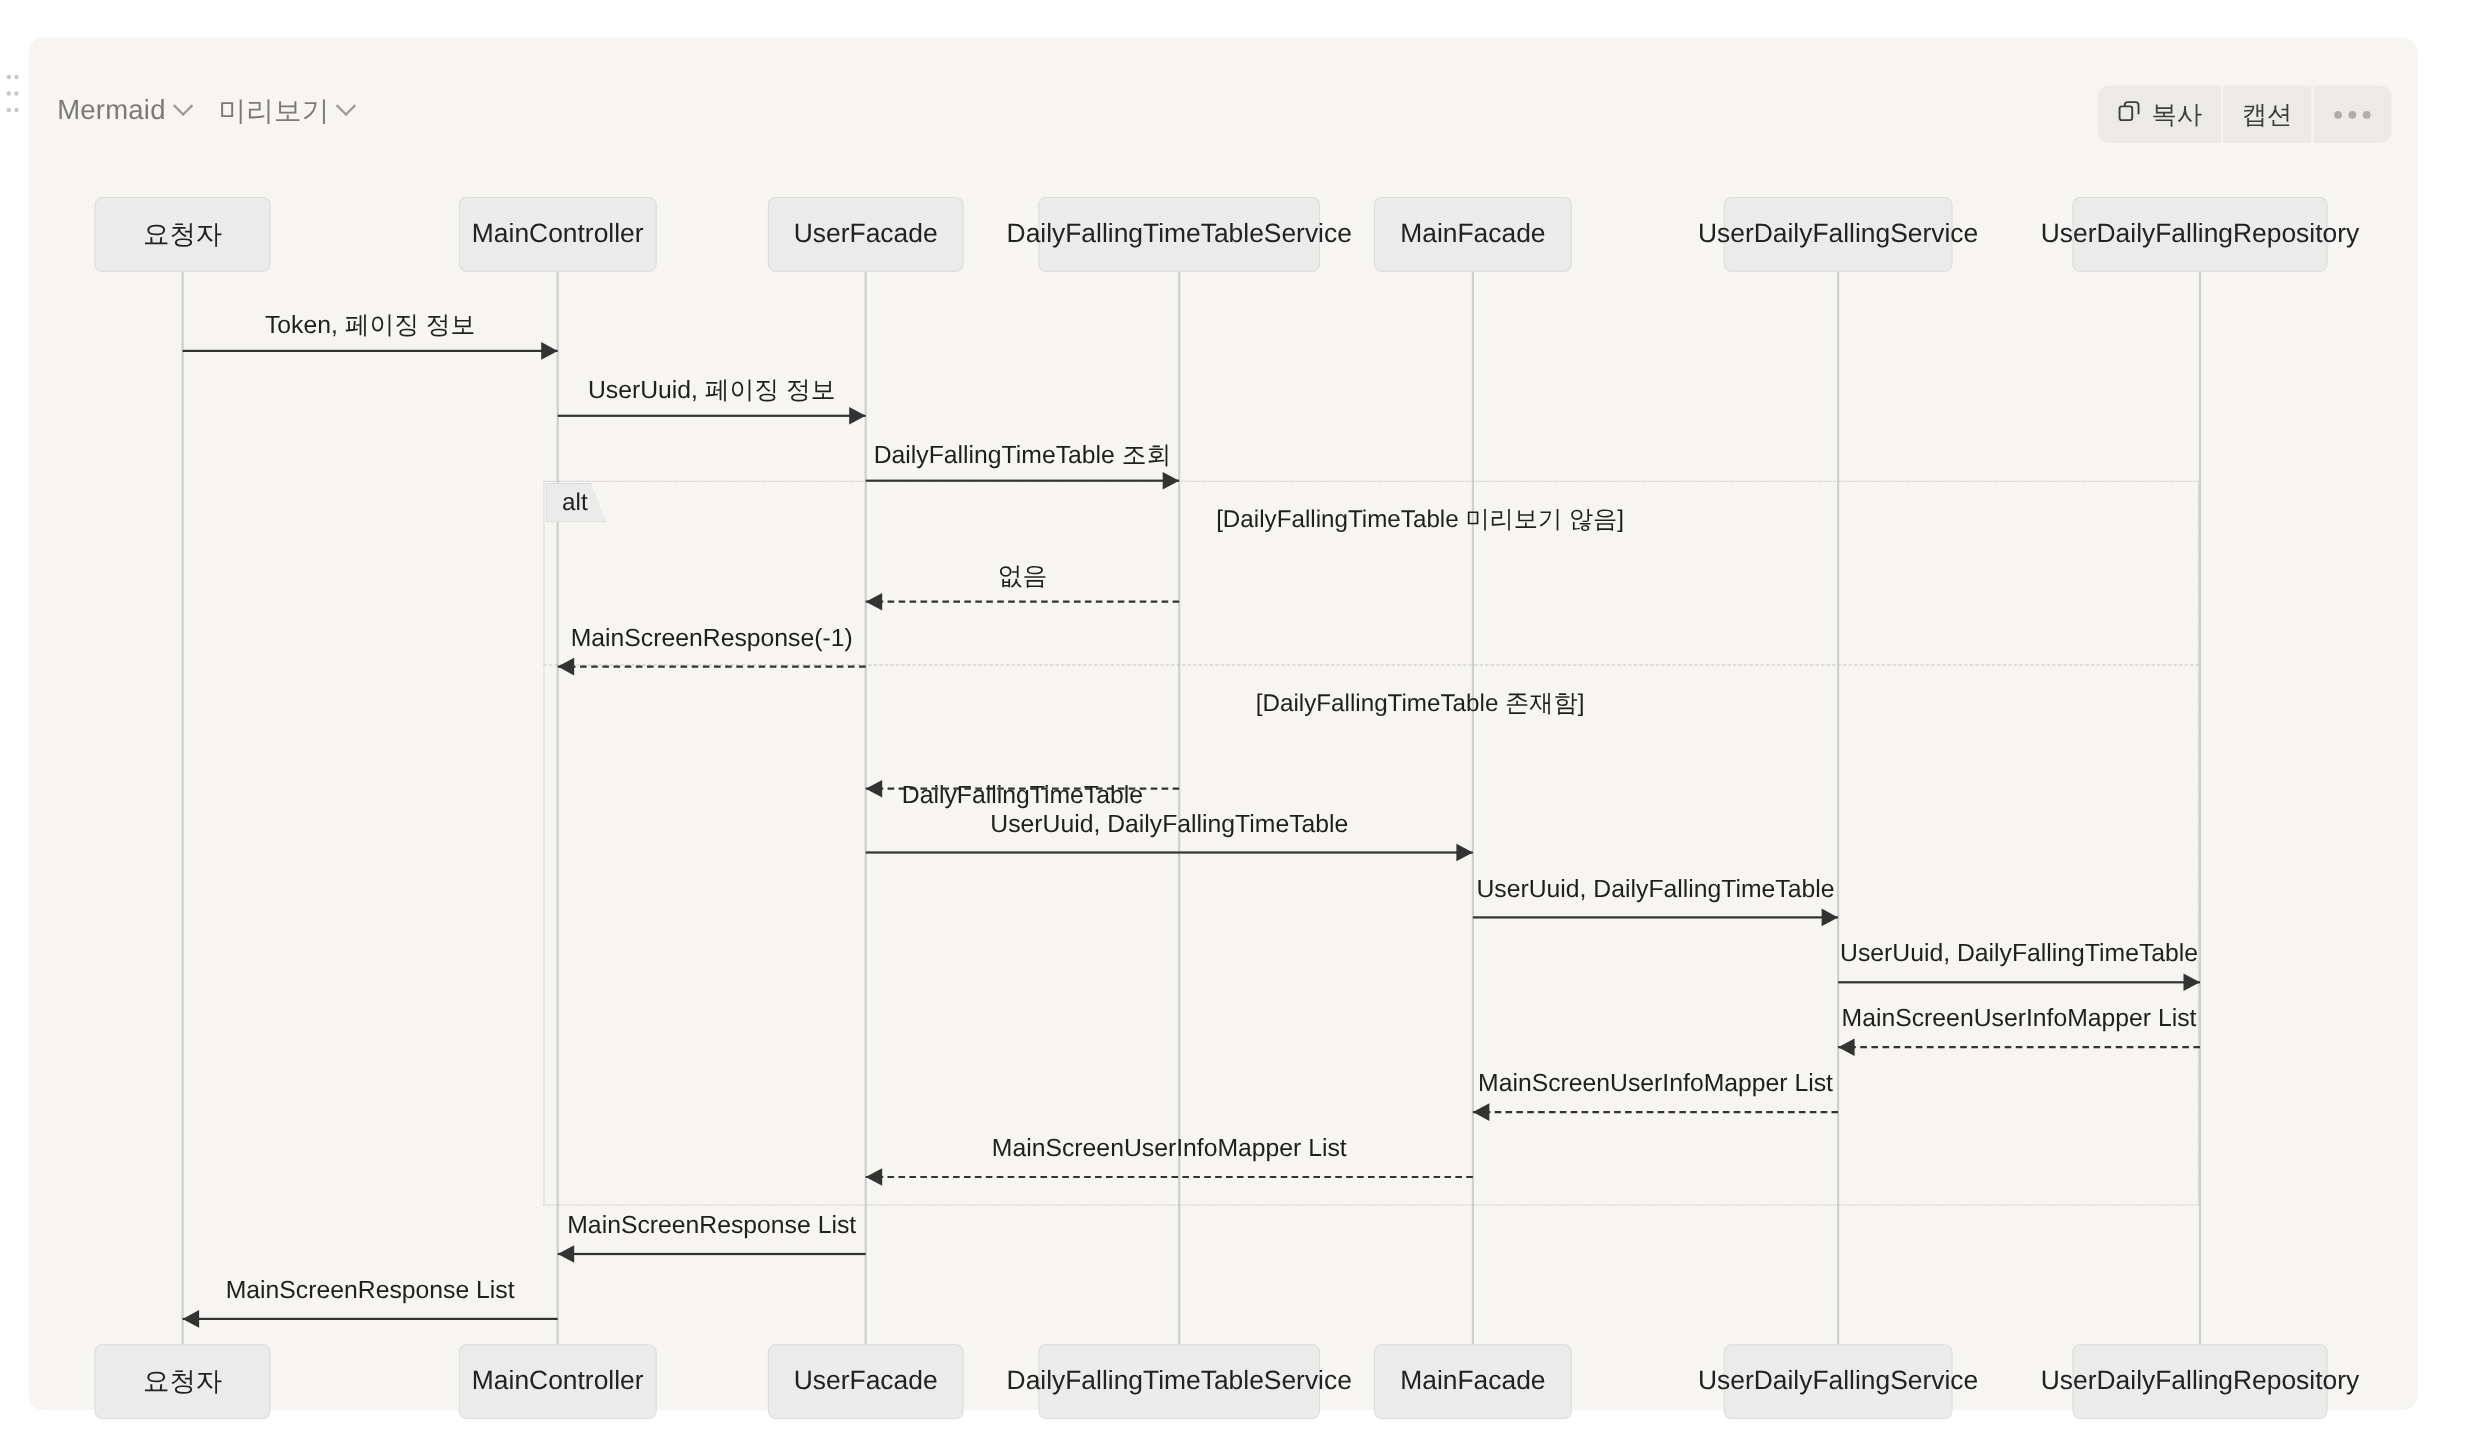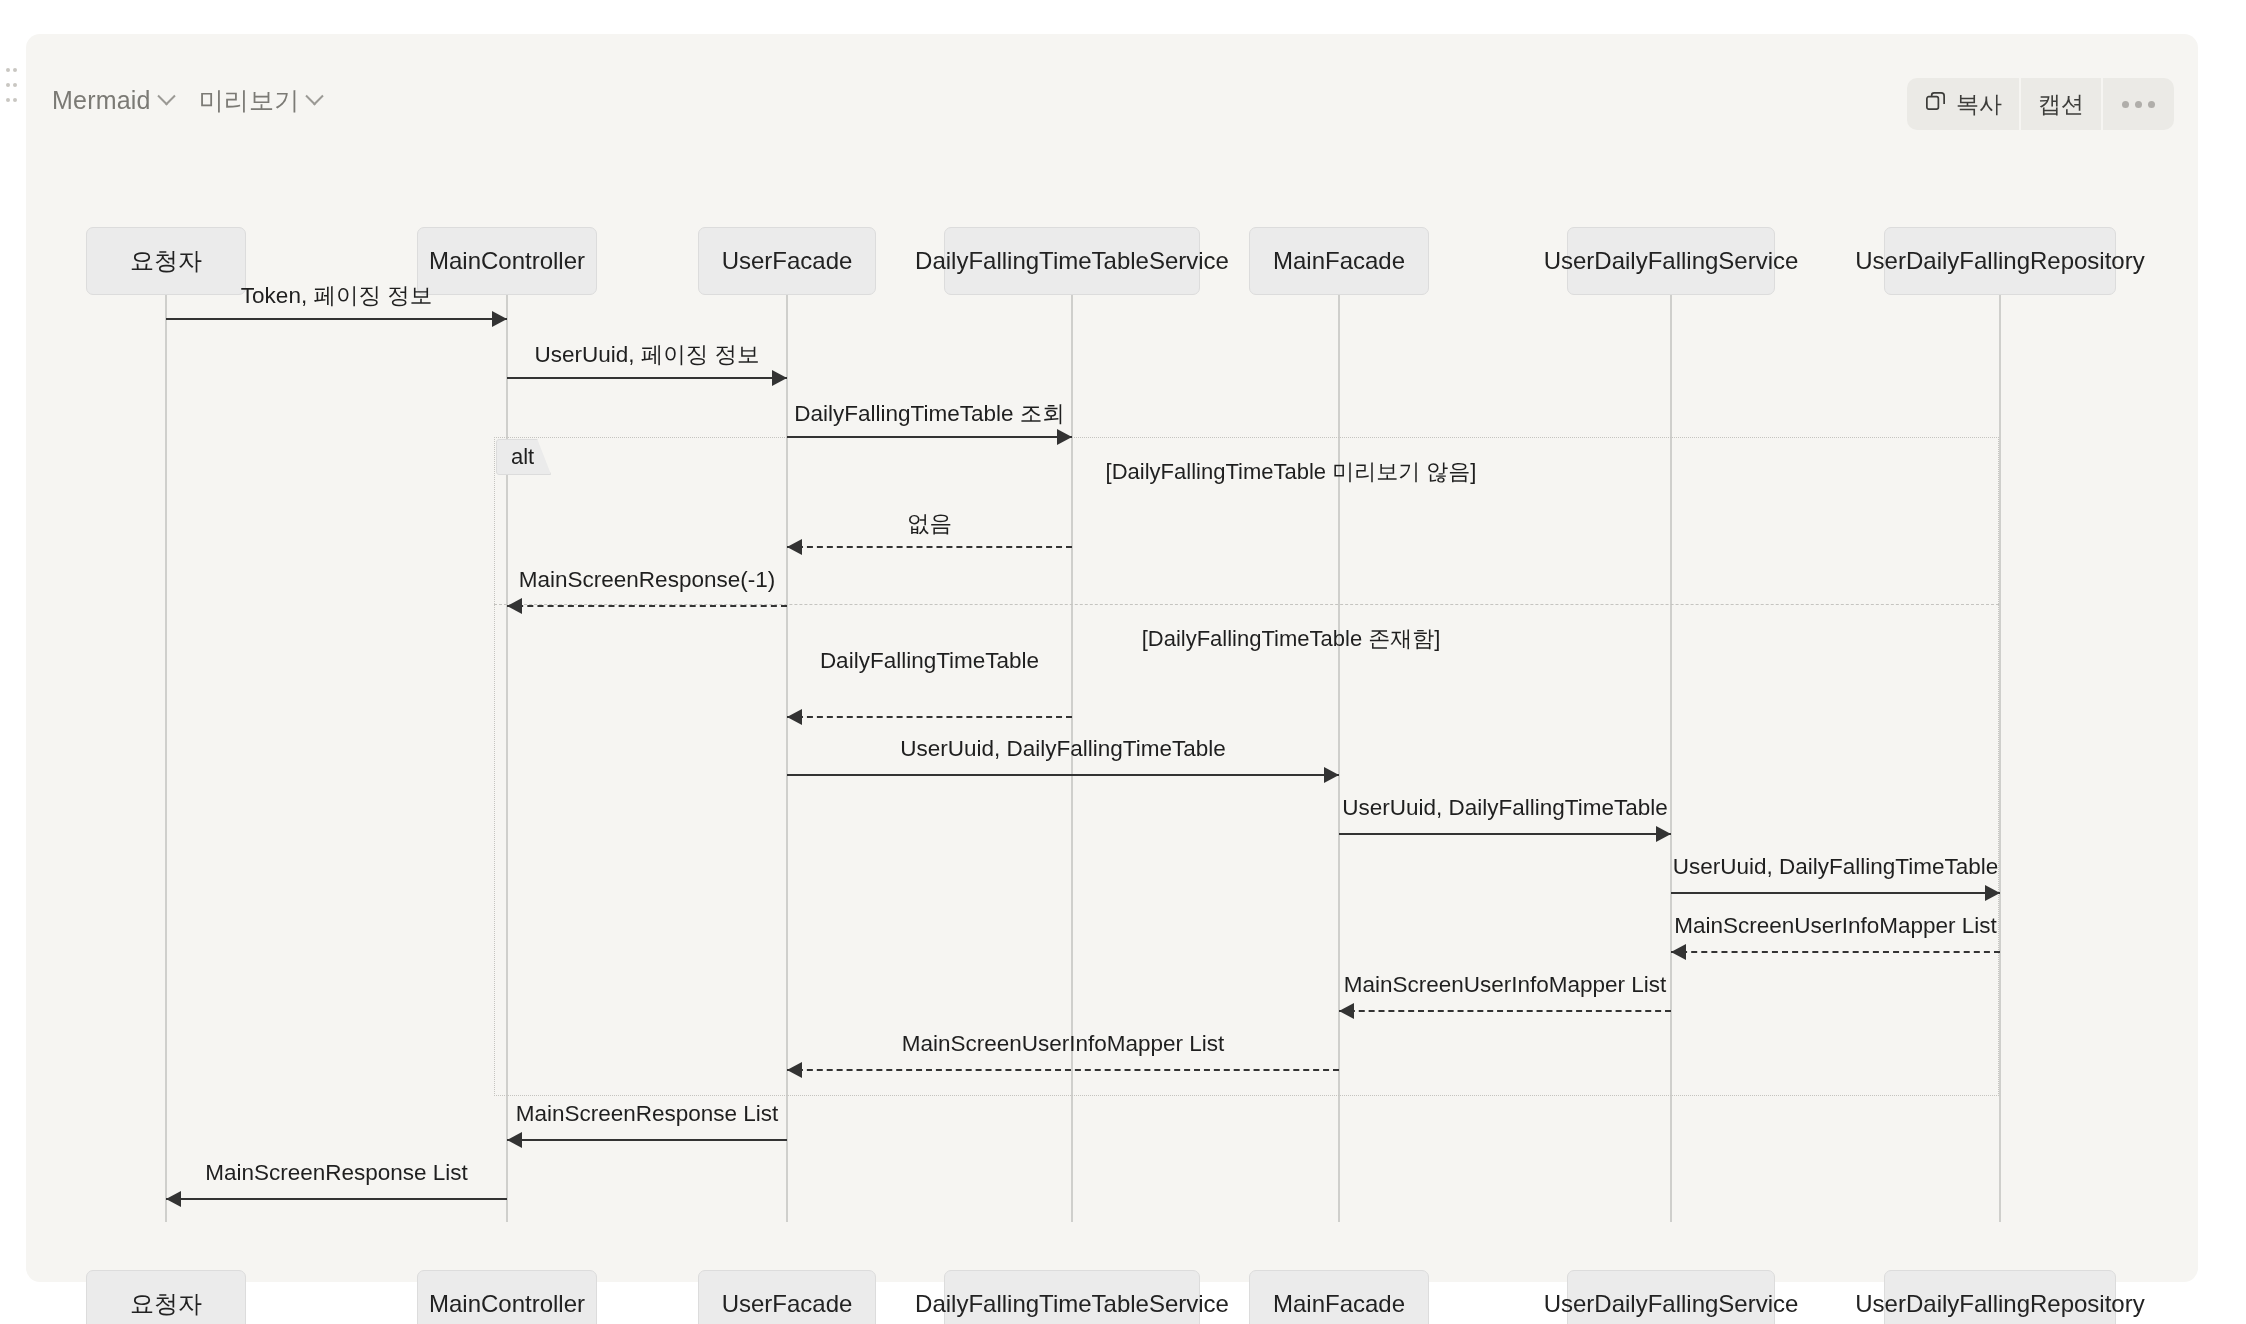--- a/index.html
+++ b/index.html
@@ -59,21 +59,21 @@
   .dots { display:flex; gap:6px; align-items:center; }
   .dots i { width:7px;height:7px;border-radius:50%;background:#b0aeaa;display:block; }
 
   
   .diagram { position: absolute; left: 0; top: 0; width: 2172px; height: 1248px; }
 
   .actor-box {
     position: absolute;
     background: #ebebeb; border: 1.5px solid #dcdcdc; border-radius: 7px;
     display: flex; align-items: center; justify-content: center;
-    color: #222; font-size: 24px; white-space: nowrap; margin-top: 48px;
+    color: #222; font-size: 24px; white-space: nowrap;
   }
   .lifeline { position: absolute; width: 1.6px; background: #cfcfcc; }
 
   .msg-label {
     position: absolute; font-size: 22.5px; color: #1f1f1f;
     white-space: nowrap; text-align: center; transform: translateX(-50%);
   }
   .arrow-line { position: absolute; height: 0; border-top: 2px solid #333; }
   .arrow-line.dashed { border-top: 2px dashed #333; }
   .arrow-head {
@@ -187,21 +187,21 @@
         <div class="arrow-head right" style="top: 395px; left: 1031px;"></div>
         <div class="msg-label" style="left: 903.5px; top: 364px;">DailyFallingTimeTable 조회</div>
         <div class="arrow-line dashed" style="left: 761px; top: 512px; width: 285px;"></div>
         <div class="arrow-head left" style="top: 505px; left: 761px;"></div>
         <div class="msg-label" style="left: 903.5px; top: 474px;">없음</div>
         <div class="arrow-line dashed" style="left: 481px; top: 571px; width: 280px;"></div>
         <div class="arrow-head left" style="top: 564px; left: 481px;"></div>
         <div class="msg-label" style="left: 621px; top: 533px;">MainScreenResponse(-1)</div>
         <div class="arrow-line dashed" style="left: 761px; top: 682px; width: 285px;"></div>
         <div class="arrow-head left" style="top: 675px; left: 761px;"></div>
-        <div class="msg-label" style="left: 903.5px; top: 614px;">DailyFallingTimeTable</div>
+        <div class="msg-label" style="left: 903.5px; top: 676px;">DailyFallingTimeTable</div>
         <div class="arrow-line" style="left: 761px; top: 740px; width: 552px;"></div>
         <div class="arrow-head right" style="top: 733px; left: 1298px;"></div>
         <div class="msg-label" style="left: 1037px; top: 702px;">UserUuid, DailyFallingTimeTable</div>
         <div class="arrow-line" style="left: 1313px; top: 799px; width: 332px;"></div>
         <div class="arrow-head right" style="top: 792px; left: 1630px;"></div>
         <div class="msg-label" style="left: 1479px; top: 761px;">UserUuid, DailyFallingTimeTable</div>
         <div class="arrow-line" style="left: 1645px; top: 858px; width: 329px;"></div>
         <div class="arrow-head right" style="top: 851px; left: 1959px;"></div>
         <div class="msg-label" style="left: 1809.5px; top: 820px;">UserUuid, DailyFallingTimeTable</div>
         <div class="arrow-line dashed" style="left: 1645px; top: 917px; width: 329px;"></div>

